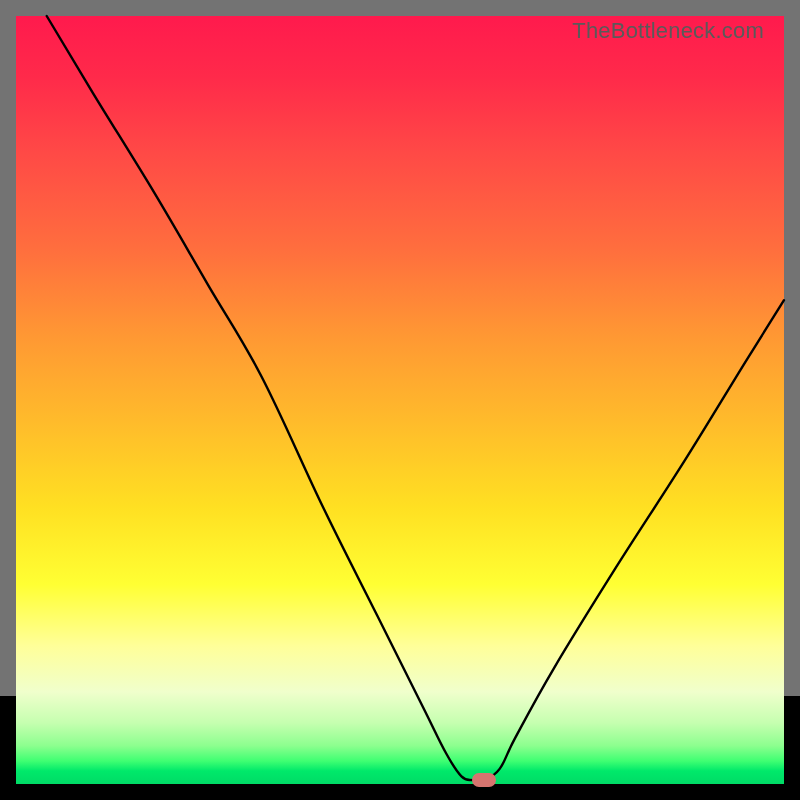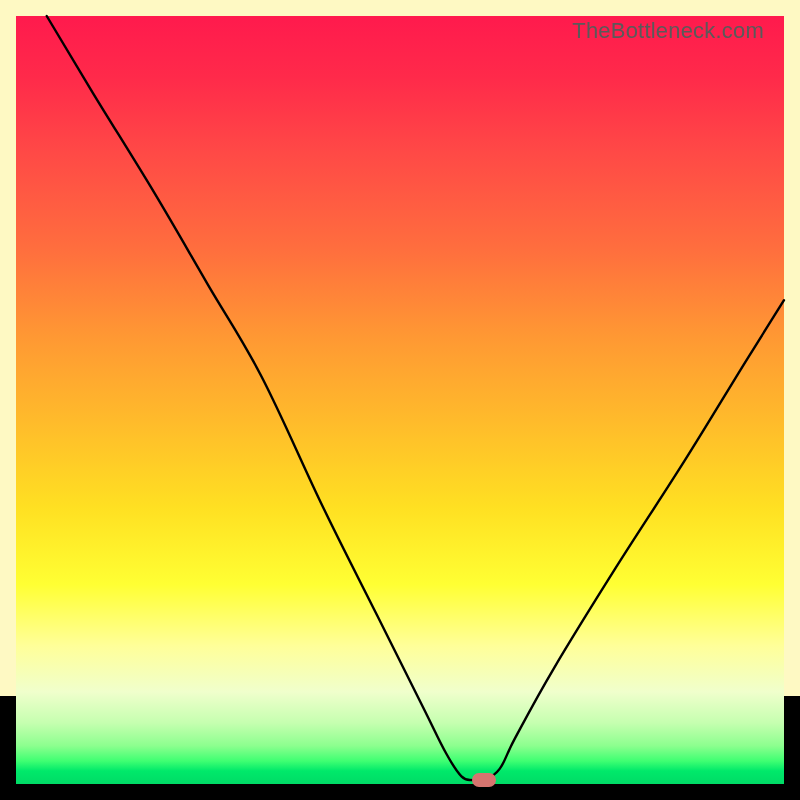--- a/index.html
+++ b/index.html
@@ -8,21 +8,21 @@
     width: 800px;
     height: 800px;
     background: #000;
     overflow: hidden;
     font-family: Arial, Helvetica, sans-serif;
   }
   .frame {
     position: relative;
     width: 800px;
     height: 696px;
-    background: #fef9c3;
+    background: #737373;
   }
   .plot {
     position: absolute;
     left: 16px;
     top: 16px;
     width: 768px;
     height: 768px;
     background: linear-gradient(
       to bottom,
       #ff1a4d 0%,

